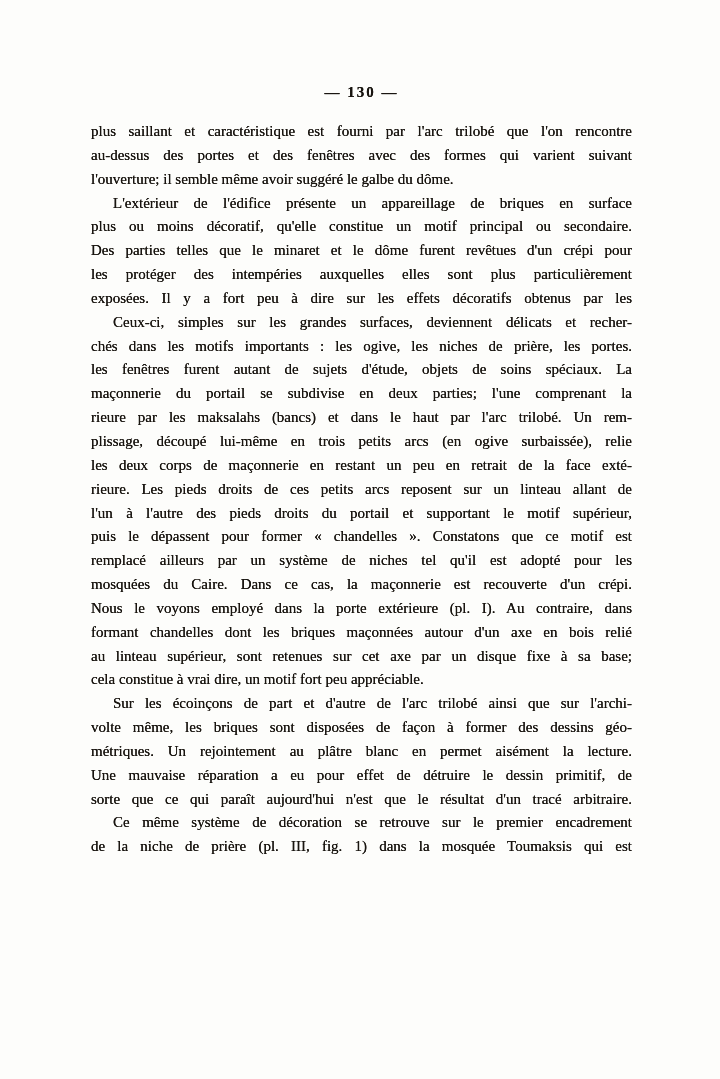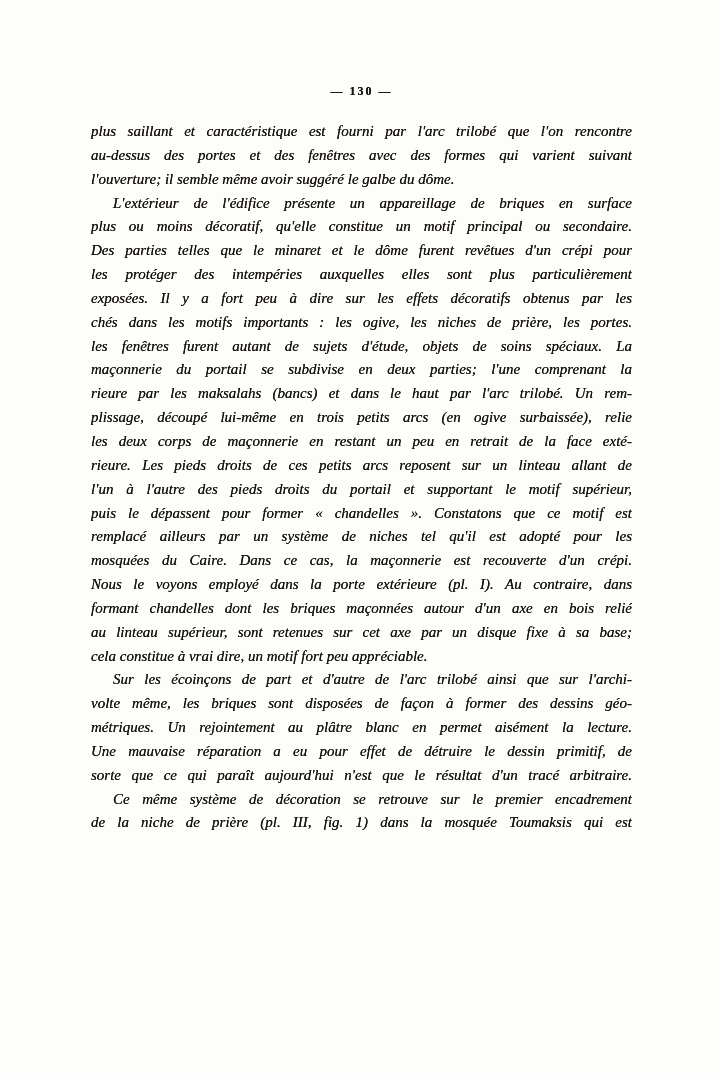--- a/index.html
+++ b/index.html
@@ -18,41 +18,40 @@
   .page {
     position: absolute;
     inset: 0;
   }
   .page-number {
     position: absolute;
     top: 84px;
     left: 91px;
     width: 541px;
     text-align: center;
-    font-size: 12px;
+    font-size: 15px;
     font-weight: bold;
     letter-spacing: 2px;
     text-shadow: 0 0 0.4px currentColor;
   }
   .text-block {
     position: absolute;
     top: 120px;
     left: 91px;
     width: 541px;
     font-size: 15px;
   }
   .line {
     height: 23.85px;
     line-height: 23.85px;
     white-space: nowrap;
     overflow: hidden;
     text-align: justify;
     text-align-last: justify;
     text-shadow: 0 0 0.4px currentColor;
-    font-style: italic;
   }
   .line.short-last {
     text-align: right;
     text-align-last: left;
   }
   .line.indent {
     text-indent: 22px;
   }
 </style>
 </head>
@@ -62,20 +61,21 @@
   <div class="page-number">— 130 —</div>
   <div class="text-block">
       <div class="line">plus saillant et caractéristique est fourni par l'arc trilobé que l'on rencontre</div>
       <div class="line">au-dessus des portes et des fenêtres avec des formes qui varient suivant</div>
       <div class="line short-last">l'ouverture; il semble même avoir suggéré le galbe du dôme.</div>
       <div class="line indent">L'extérieur de l'édifice présente un appareillage de briques en surface</div>
       <div class="line">plus ou moins décoratif, qu'elle constitue un motif principal ou secondaire.</div>
       <div class="line">Des parties telles que le minaret et le dôme furent revêtues d'un crépi pour</div>
       <div class="line">les protéger des intempéries auxquelles elles sont plus particulièrement</div>
       <div class="line">exposées. Il y a fort peu à dire sur les effets décoratifs obtenus par les</div>
+      <div class="line indent">Ceux-ci, simples sur les grandes surfaces, deviennent délicats et recher-</div>
       <div class="line">chés dans les motifs importants : les ogive, les niches de prière, les portes.</div>
       <div class="line">les fenêtres furent autant de sujets d'étude, objets de soins spéciaux. La</div>
       <div class="line">maçonnerie du portail se subdivise en deux parties; l'une comprenant la</div>
       <div class="line">rieure par les maksalahs (bancs) et dans le haut par l'arc trilobé. Un rem-</div>
       <div class="line">plissage, découpé lui-même en trois petits arcs (en ogive surbaissée), relie</div>
       <div class="line">les deux corps de maçonnerie en restant un peu en retrait de la face exté-</div>
       <div class="line">rieure. Les pieds droits de ces petits arcs reposent sur un linteau allant de</div>
       <div class="line">l'un à l'autre des pieds droits du portail et supportant le motif supérieur,</div>
       <div class="line">puis le dépassent pour former « chandelles ». Constatons que ce motif est</div>
       <div class="line">remplacé ailleurs par un système de niches tel qu'il est adopté pour les</div>

